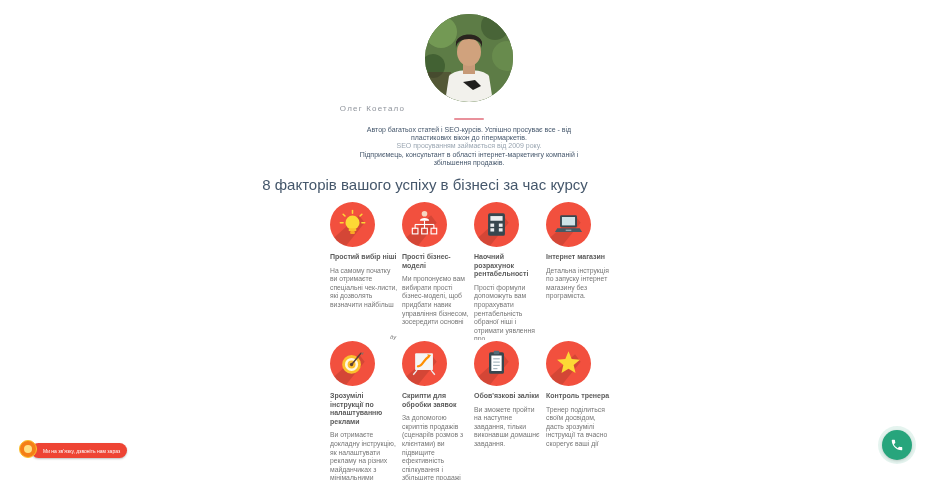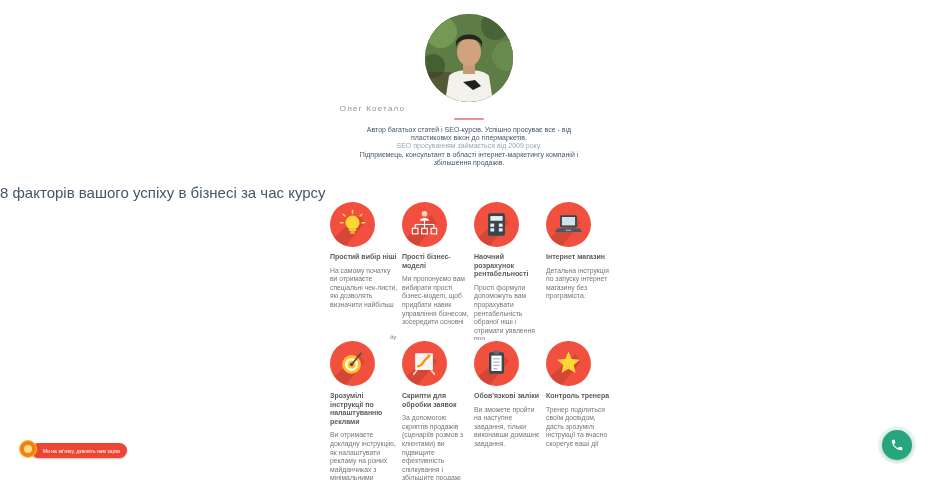--- a/index.html
+++ b/index.html
@@ -23,21 +23,21 @@
     position:absolute; left:454px; top:118px; width:30px; height:2px;
     background:#e9919b; border-radius:1px;
   }
   .bio {
     position:absolute; left:0; top:126px; width:938px; text-align:center;
     font-size:7px; line-height:8.2px; color:#44566b;
   }
   .bio .muted { color:#9aa6b2; }
   
   .heading {
-    position:absolute; left:0; top:184px; width:850px; 
+    position:absolute; left:0; top:176px; width:850px; text-align:center;
     font-size:15px; font-weight:500; color:#45576b;
   }
   
   .card {
     position:absolute; width:68px; overflow:hidden;
   }
   .card.r1 { top:202px; height:138px; }
   .card.r2 { top:341px; height:139px; }
   .card.c1 { left:330px; } .card.c2 { left:402px; }
   .card.c3 { left:474px; } .card.c4 { left:546px; }

